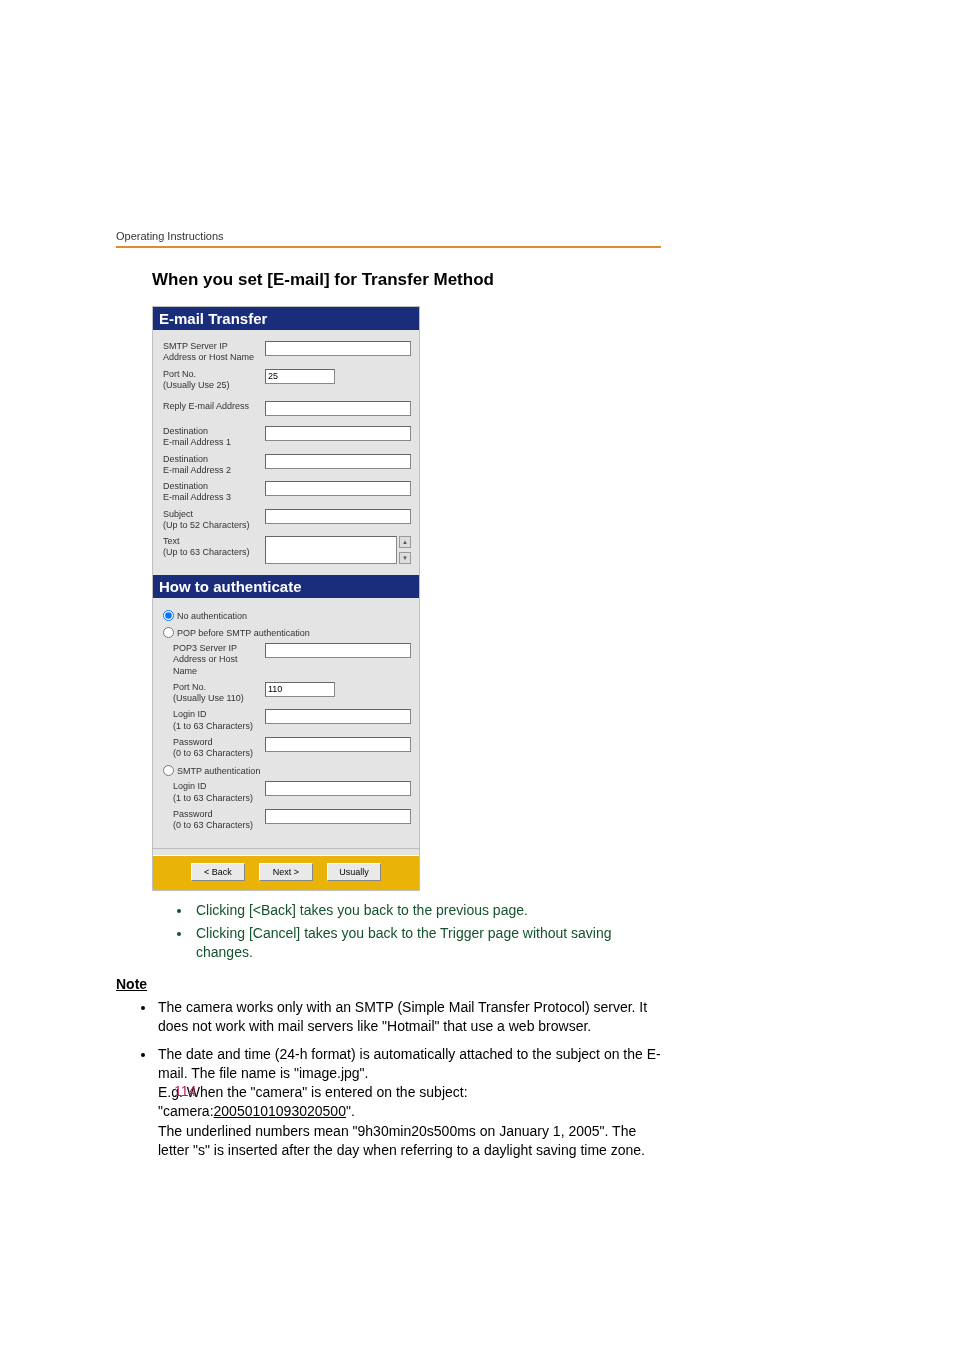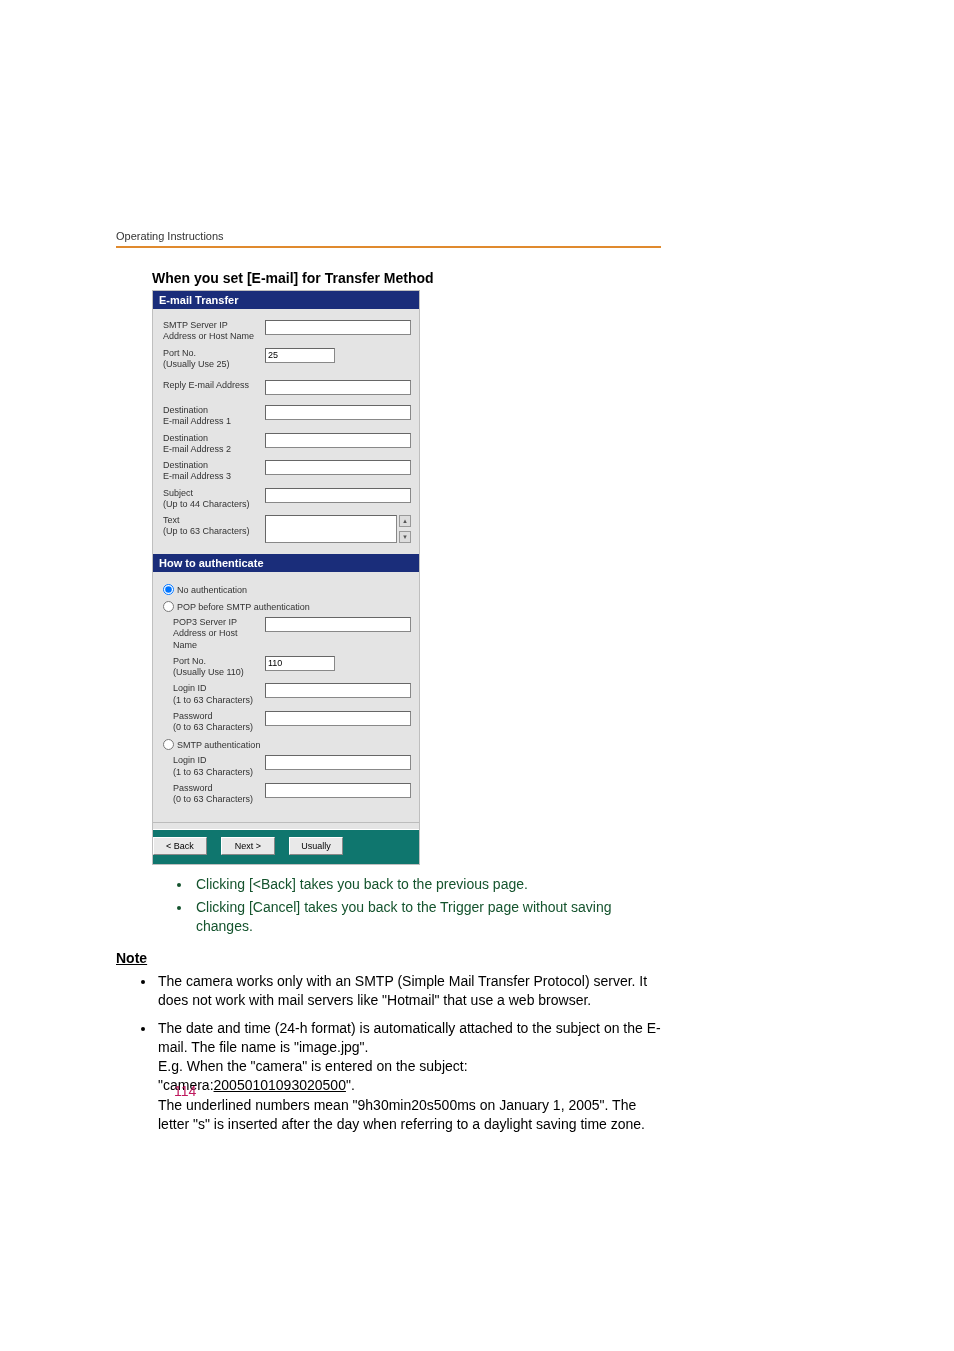--- a/index.html
+++ b/index.html
@@ -1,38 +1,38 @@
 <!DOCTYPE html>
 <html><head>
 <meta charset="utf-8">
 <style>
   * { box-sizing: border-box; margin: 0; padding: 0; }
   html, body { width: 954px; height: 1351px; background: #fff; font-family: Arial, Helvetica, sans-serif; }
   .page { width: 954px; height: 1312px; position: relative; padding-left: 116px; padding-top: 230px; }
   .running-header { font-size: 11px; color: #333; margin-bottom: 4px; }
   .orange-rule { height: 2px; background: #e08a2e; width: 545px; margin-bottom: 22px; }
   .content { width: 545px; }
-  .section-heading { font-weight: bold; font-size: 14px; color: #000; margin-left: 36px; margin-bottom: 4px; }
+  .section-heading { font-weight: bold; font-size: 17px; color: #000; margin-left: 36px; margin-bottom: 16px; }
   .body-line { font-size: 14px; color: #000; margin-left: 36px; margin-bottom: 8px; line-height: 1.35; }
   .panel { margin-left: 36px; width: 268px; background: #e4e4e4; border: 1px solid #bfbfbf; font-size: 9px; color: #333; }
-  .panel-section-header { background: #1a2d7a; color: #fff; font-weight: bold; padding: 3px 6px; font-size: 11px; }
+  .panel-section-header { background: #1a2d7a; color: #fff; font-weight: bold; padding: 3px 6px; font-size: 15px; }
   .panel-body { padding: 6px 8px 6px 10px; }
   .field-row { display: flex; align-items: flex-start; margin: 5px 0; }
   .field-label { width: 102px; flex-shrink: 0; line-height: 1.25; padding-right: 4px; }
   .field-label-indent { width: 92px; flex-shrink: 0; line-height: 1.25; padding-right: 4px; margin-left: 10px; }
   .field-input { flex: 1; }
   .text-input { width: 100%; height: 15px; border: 1px solid #888; border-top-color:#666; border-left-color:#666; background: #fff; font-size: 9px; padding: 0 2px; }
   .text-input-short { width: 70px; height: 15px; border: 1px solid #888; border-top-color:#666; border-left-color:#666; background: #fff; font-size: 9px; padding: 0 2px; }
   .textarea-wrap { display: flex; align-items: stretch; width: 100%; }
   .textarea-box { flex: 1; height: 28px; border: 1px solid #888; border-top-color:#666; border-left-color:#666; background: #fff; }
   .scroll-col { width: 14px; display: flex; flex-direction: column; justify-content: space-between; padding-left: 2px; }
   .scroll-btn { width: 12px; height: 12px; background: #ddd; border: 1px solid #999; font-size: 7px; line-height: 10px; text-align: center; color: #555; }
   .radio-row { display: flex; align-items: center; gap: 3px; margin: 6px 0 4px 0; }
   .radio-row input[type=radio] { width: 11px; height: 11px; }
-  .btn-row { display: flex; gap: 14px; padding: 7px 0 9px 0; background: #0f766e; border-top: 1px solid #fff; }
+  .btn-row { display: flex; justify-content: center; gap: 14px; padding: 7px 0 9px 0; background: #eab308; border-top: 1px solid #fff; }
   .win-btn { width: 54px; height: 18px; font-size: 9px; background: #e9e9e9; border: 1px solid #888; border-top-color:#fff; border-left-color:#fff; }
   hr.sep { border: none; border-top: 1px solid #bcbcbc; margin: 6px 0; }
   ul.doc-list { list-style: disc; margin-left: 76px; margin-top: 10px; font-size: 14px; color: #14532d; }
   ul.doc-list li { margin-bottom: 4px; line-height: 1.35; padding-left: 4px; }
   .note-heading { font-size: 14px; font-weight: bold; text-decoration: underline; margin-left: 0; margin-top: 14px; margin-bottom: 6px; }
   ul.note-list { list-style: disc; margin-left: 40px; font-size: 14px; color: #000; }
   ul.note-list li { margin-bottom: 8px; line-height: 1.38; padding-left: 2px; }
   .page-number { position: absolute; left: 174px; top: 1083px; font-size: 14px; color: #be185d; }
   .underline { text-decoration: underline; }
 </style>
@@ -81,21 +81,21 @@
         </div>
 
         <div class="field-row">
           <div class="field-label" style="white-space:pre-line;">Destination
 E-mail Address 3</div>
           <div class="field-input"><input class="text-input" type="text" value="" style=""></div>
         </div>
 
         <div class="field-row">
           <div class="field-label" style="white-space:pre-line;">Subject
-(Up to 44 Characters)</div>
+(Up to 52 Characters)</div>
           <div class="field-input"><input class="text-input" type="text" value="" style=""></div>
         </div>
 
         <div class="field-row">
           <div class="field-label" style="white-space:pre-line;">Text
 (Up to 63 Characters)</div>
           <div class="field-input">
             <div class="textarea-wrap">
               <div class="textarea-box"></div>
               <div class="scroll-col">

